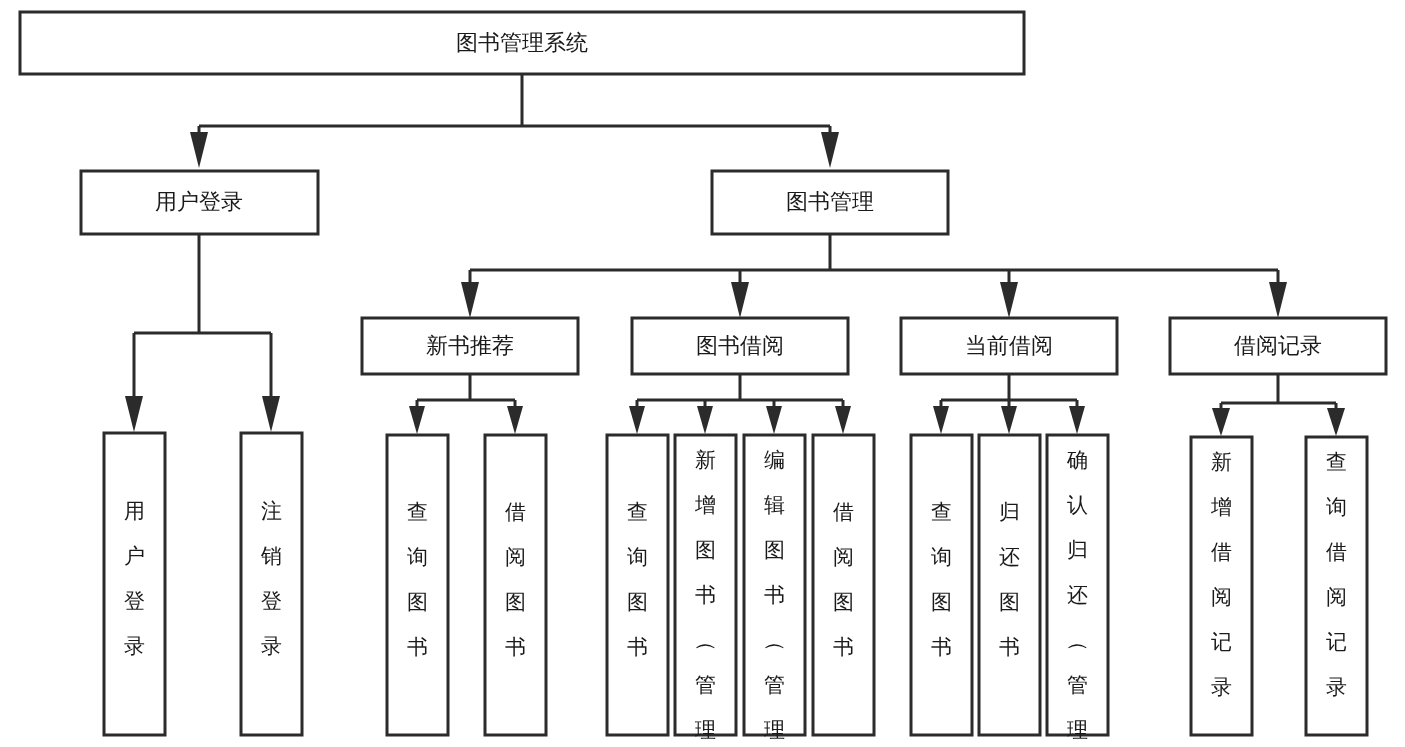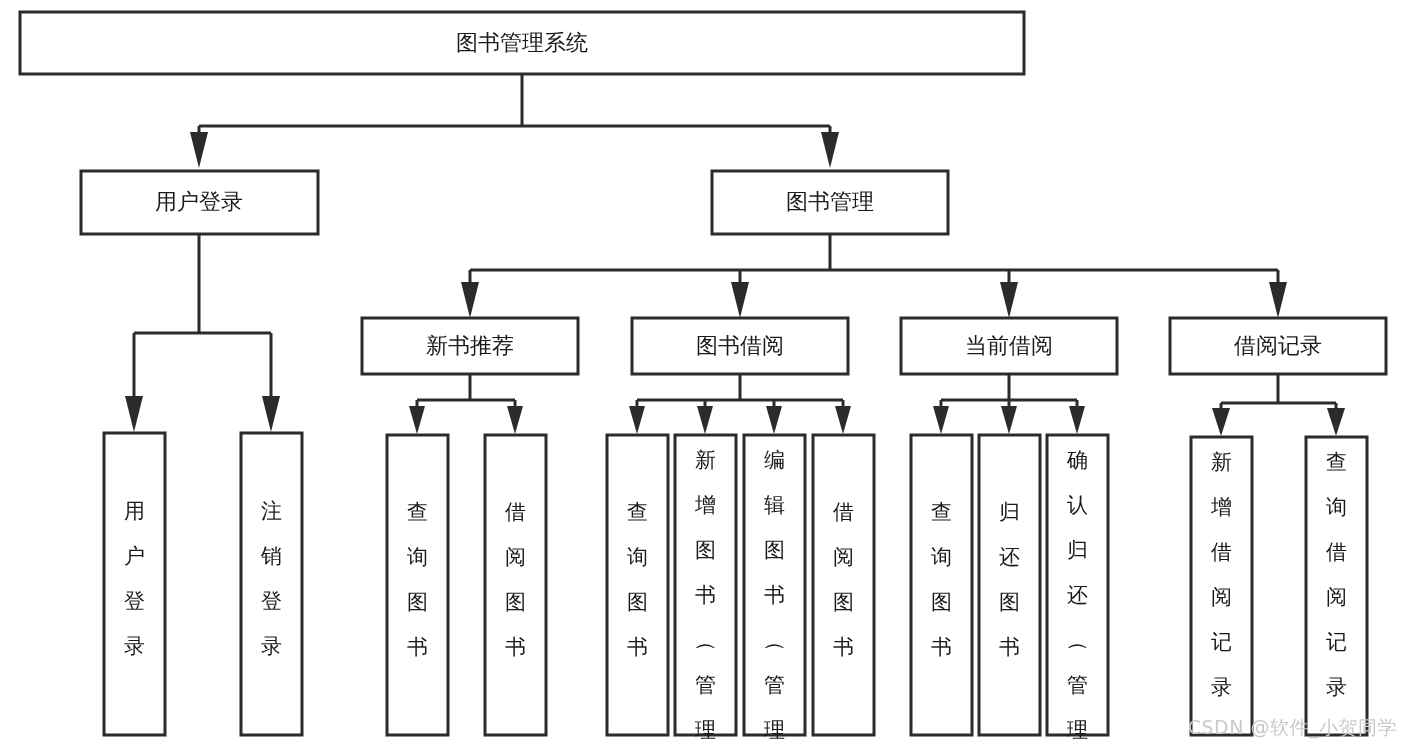--- a/index.html
+++ b/index.html
@@ -308,14 +308,13 @@
           <text class="node-label node-label-leaf" x="1336.5" y="463">查</text>
           <text class="node-label node-label-leaf" x="1336.5" y="508">询</text>
           <text class="node-label node-label-leaf" x="1336.5" y="553">借</text>
           <text class="node-label node-label-leaf" x="1336.5" y="598">阅</text>
           <text class="node-label node-label-leaf" x="1336.5" y="643">记</text>
           <text class="node-label node-label-leaf" x="1336.5" y="688">录</text>
         </g>
       </g>
   </svg>
 
-  <div class="watermark">CSDN @软件_小贺同学</div>
 </div>
 
 </body></html>

